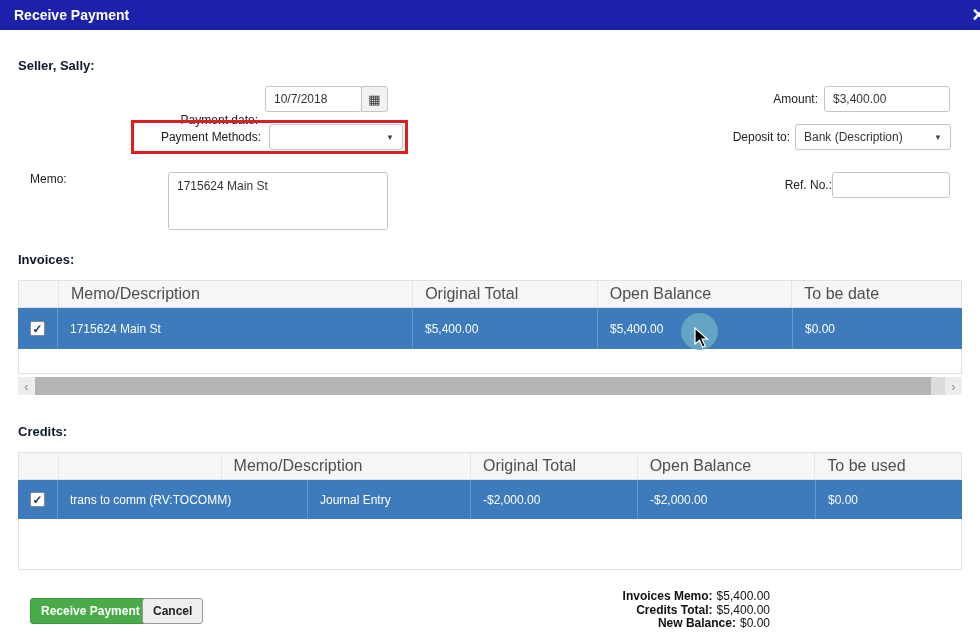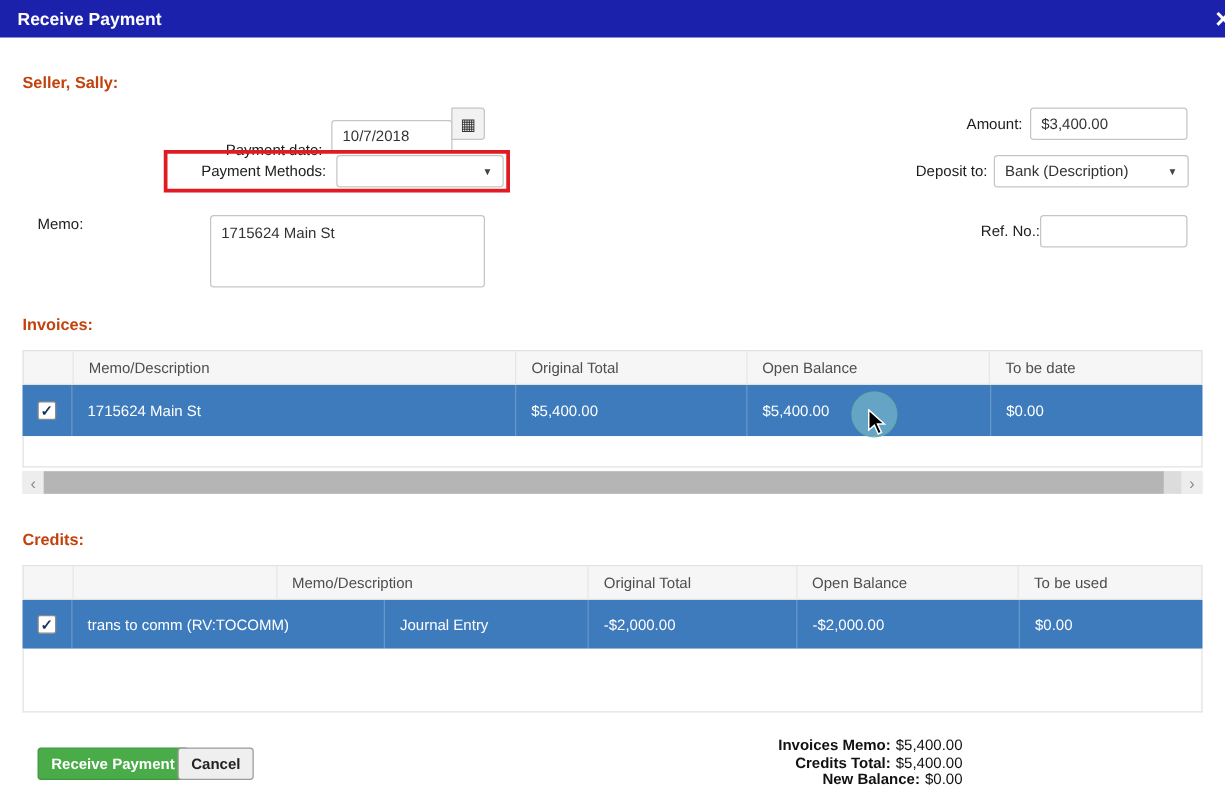--- a/index.html
+++ b/index.html
@@ -20,21 +20,21 @@
     font-size: 14px; font-weight: bold;
   }
   .close-x {
     position: absolute; right: -5px; top: 0px;
     font-size: 22px; font-weight: bold; color: #fff; cursor: pointer;
     line-height: 30px;
   }
 
   .lbl { font-size: 12px; color: #1c1c1c; }
   .lbl-r { text-align: right; }
-  .section-lbl { font-size: 13px; font-weight: bold; color: #c2410c; }
+  .section-lbl { font-size: 13px; font-weight: bold; color: #0f172a; }
 
   .input {
     position: absolute;
     border: 1px solid #c5c5c5; border-radius: 3px; background: #fff;
     font-family: "Liberation Sans", sans-serif;
     font-size: 12px; color: #333; padding: 0 8px; height: 26px;
   }
   textarea.input { padding: 6px 8px; resize: none; line-height: 14px; }
 
   .selectbox {
@@ -55,21 +55,21 @@
 
   .redbox {
     position: absolute; border: 3px solid #e11b22;
     display: flex; align-items: center;
   }
 
   
   .tbl { position: absolute; background: #fff; }
   .thead { display: flex; height: 28px; background: #f6f6f6; border: 1px solid #e2e2e2; }
   .th {
-    font-size: 12px; color: #4e4e4e; display: flex; align-items: center;
+    font-size: 16px; color: #4e4e4e; display: flex; align-items: center;
     padding: 0 12px; border-right: 1px solid #e6e6e6; height: 100%;
   }
   .th:last-child { border-right: none; }
   .trow { display: flex; height: 41px; background: #3d7bbd; color: #fff; }
   .td {
     font-size: 12px; display: flex; align-items: center; padding: 0 12px;
     border-right: 1px solid rgba(255,255,255,0.22); height: 100%;
   }
   .td:last-child { border-right: none; }
   .cbcell { justify-content: center; padding: 0; }
@@ -127,21 +127,21 @@
 <body>
 
 <div class="titlebar">
   <span>Receive Payment</span>
   <span class="close-x">×</span>
 </div>
 
 <div class="abs section-lbl" style="left:18px; top:58px;">Seller, Sally:</div>
 
 <div class="abs lbl lbl-r" style="left:128px; top:92px; width:130px;margin-top:21px;">Payment date:</div>
-<input class="input" style="left: 265px; top: 96px; width: 97px;" value="10/7/2018">
+<input class="input" style="left: 265px; top: 86px; width: 97px;" value="10/7/2018">
 <div class="calbtn" style="left:361px; top:86px;">
   <span>▦</span>
 </div>
 
 <div class="abs lbl lbl-r" style="left:718px; top:92px; width:100px;">Amount:</div>
 <input class="input" style="left: 824px; top: 86px; width: 126px;" value="$3,400.00">
 
 <div class="redbox" style="left:131px; top:120px; width:277px; height:34px;">
   <div class="lbl lbl-r" style="flex:1; padding-right:8px;">Payment Methods:</div>
   <div class="selectbox" style="position:relative; width:134px; margin-right:2px;">

